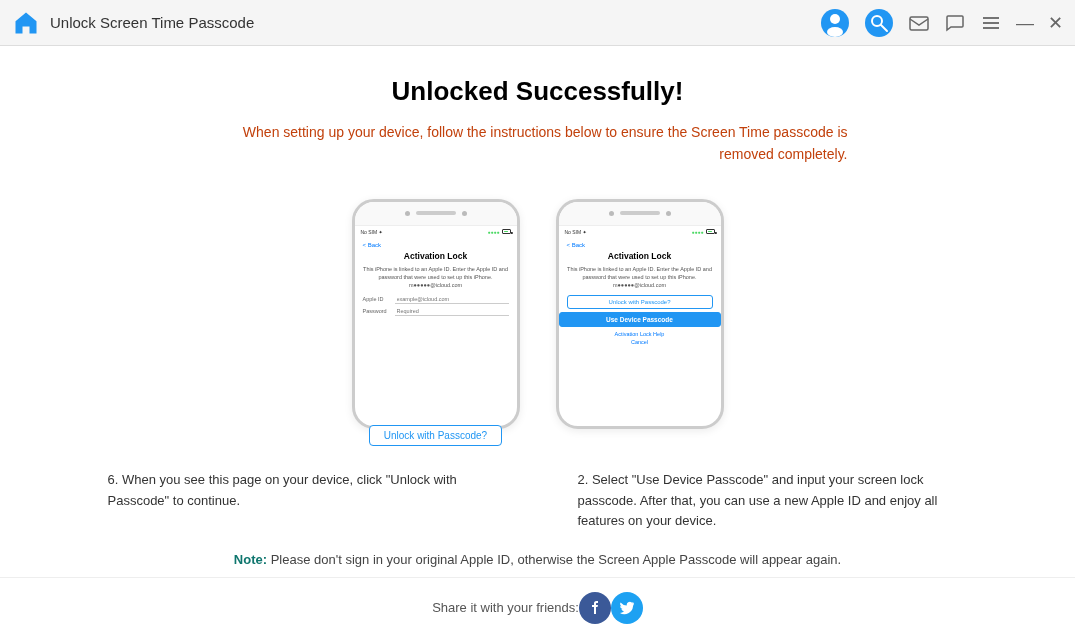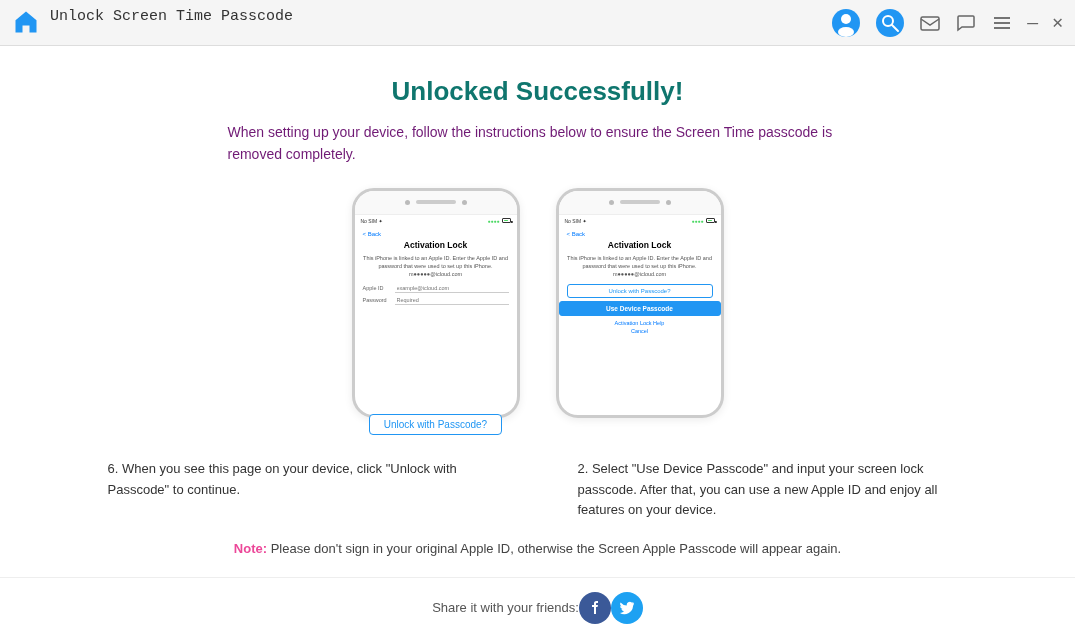--- a/index.html
+++ b/index.html
@@ -1,34 +1,33 @@
 <!DOCTYPE html>
 <html><head>
   <meta charset="utf-8">
   <style>
     * { box-sizing: border-box; margin: 0; padding: 0; }
     body { font-family: -apple-system, 'Segoe UI', Arial, sans-serif; background: #fff; width: 1075px; height: 637px; overflow: hidden; display: flex; flex-direction: column; }
 
     
     .titlebar {
-      display: flex; align-items: flex-start;
+      display: flex; align-items: center;
       height: 46px; background: #f5f5f5;
-      border-bottom: 1px solid #ddd; padding: 8px 12px;
+      border-bottom: 1px solid #ddd; padding: 16px 12px;
       flex-shrink: 0;
-      font-family: Liberation Mono, monospace;
     }
     .titlebar-icon { width: 28px; height: 28px; margin-right: 10px; }
     .titlebar-title { font-size: 15px; color: #333; flex: 1; }
     .titlebar-controls { display: flex; align-items: center; gap: 14px; margin-left: auto; }
 
     
     .main { flex: 1; display: flex; flex-direction: column; align-items: center; padding: 30px 40px 0; overflow: hidden; }
 
-    .success-title { font-size: 26px; font-weight: 700; color: #0f766e; margin-bottom: 14px; text-align: center; }
-    .success-subtitle { font-size: 14px; color: #701a75; text-align: left; line-height: 1.6; max-width: 620px; margin-bottom: 22px; }
+    .success-title { font-size: 26px; font-weight: 700; color: #000000; margin-bottom: 14px; text-align: center; }
+    .success-subtitle { font-size: 14px; color: #c2410c; text-align: right; line-height: 1.6; max-width: 620px; margin-bottom: 33px; }
 
     
     .phones-row { display: flex; gap: 36px; margin-bottom: 24px; align-items: flex-start; }
 
     
     .phone-wrap { display: flex; flex-direction: column; align-items: center; position: relative; }
     .phone {
       width: 168px; height: 230px;
       border: 3px solid #ccc; border-radius: 22px;
       background: #fff; position: relative;
@@ -74,21 +73,21 @@
       position: relative;
       z-index: 2;
     }
 
     
     .steps-row { display: flex; gap: 80px; width: 100%; max-width: 860px; margin-bottom: 20px; }
     .step { flex: 1; font-size: 13px; color: #333; line-height: 1.6; }
 
     
     .note-row { font-size: 13px; color: #444; text-align: center; margin-bottom: 0; }
-    .note-label { color: #ec4899; font-weight: 700; }
+    .note-label { color: #0f766e; font-weight: 700; }
 
     
     .bottom-bar {
       margin-top: auto; border-top: 1px solid #eee;
       height: 60px; display: flex; align-items: center; justify-content: center;
       width: 100%; gap: 0; flex-shrink: 0;
     }
     .share-text { font-size: 13px; color: #555; }
     .social-btn {
       width: 32px; height: 32px; border-radius: 50%;

